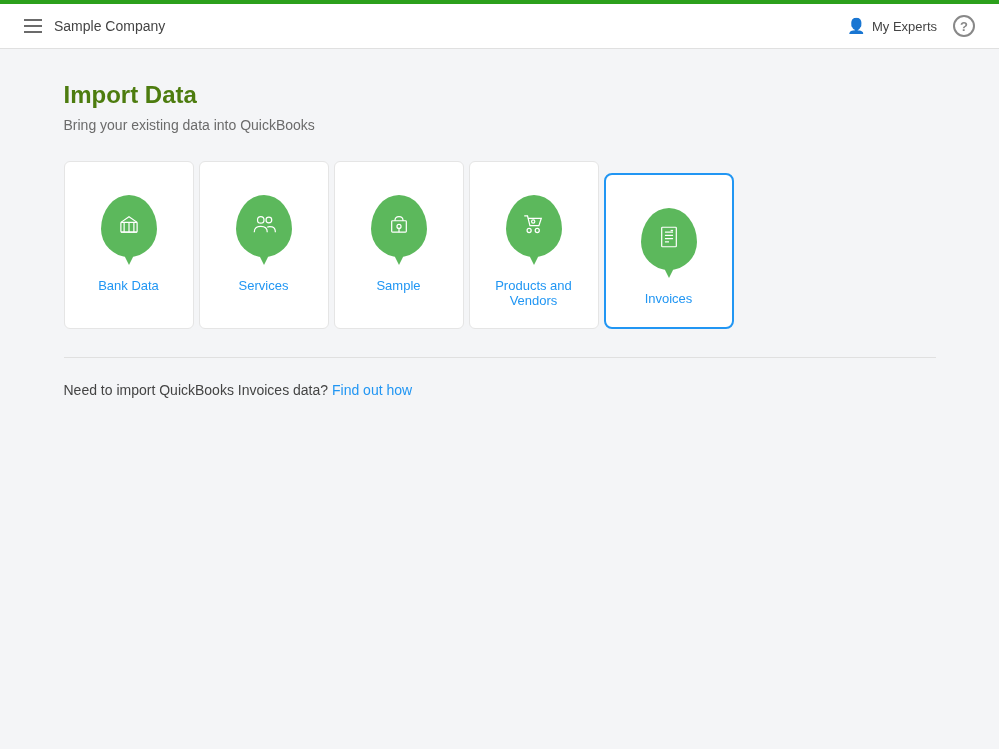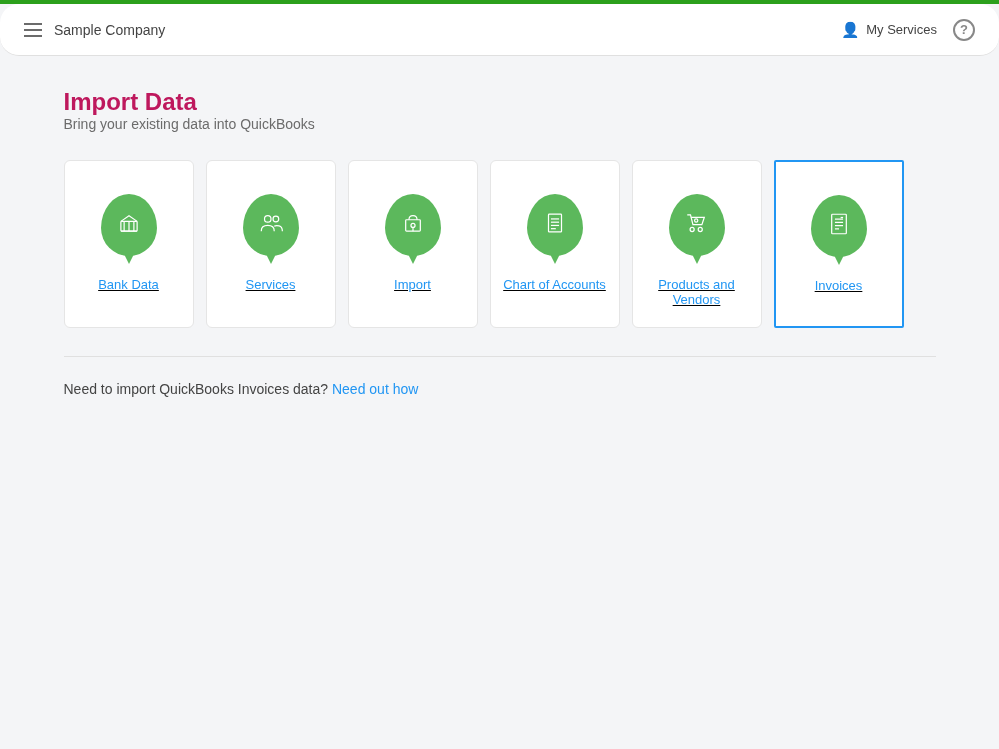--- a/index.html
+++ b/index.html
@@ -18,22 +18,21 @@
     }
 
     
     .header {
       background: #fff;
       border-bottom: 1px solid #e0e0e0;
       display: flex;
       align-items: center;
       justify-content: space-between;
       padding: 0 24px;
-      height: 52px;
-      border-radius: 19px;
+      height: 45px;
     }
     .header-left {
       display: flex;
       align-items: center;
       gap: 12px;
     }
     .hamburger-icon {
       display: flex;
       flex-direction: column;
       gap: 4px;
@@ -81,55 +80,56 @@
     
     .main-content {
       max-width: 920px;
       margin: 0 auto;
       padding: 32px 24px 24px;
     }
 
     .page-title {
       font-size: 24px;
       font-weight: 600;
-      color: #be185d;
+      color: #4d7c0f;
+      margin-bottom: 8px;
     }
 
     .page-subtitle {
       font-size: 14px;
       color: #6b6b6b;
       margin-bottom: 28px;
     }
 
     
     .cards-container {
       display: flex;
-      gap: 12px;
+      gap: 5px;
       flex-wrap: nowrap;
       margin-bottom: 0;
-      text-decoration: underline;
     }
 
     .import-card {
       background: #fff;
       border: 1px solid #e5e5e5;
       border-radius: 6px;
       width: 130px;
       min-width: 120px;
       padding: 24px 12px 20px;
       display: flex;
       flex-direction: column;
       align-items: center;
       cursor: pointer;
       transition: border-color 0.15s;
     }
 
     .import-card.selected {
       border: 2px solid #2196f3;
-      border-radius: 2px;
+      border-radius: 8px;
+      margin-top: 12px;
     }
 
     .card-icon-wrapper {
       width: 64px;
       height: 80px;
       display: flex;
       align-items: center;
       justify-content: center;
       margin-bottom: 12px;
     }
@@ -215,21 +215,21 @@
     <div class="hamburger-icon">
       <span></span>
       <span></span>
       <span></span>
     </div>
     <span class="company-name">Sample Company</span>
   </div>
   <div class="header-right">
     <button class="my-experts-btn">
       <span class="person-icon">👤</span>
-      <span>My Services</span>
+      <span>My Experts</span>
     </button>
     <div class="help-icon">
       <span>?</span>
     </div>
   </div>
 </header>
 
 <div class="main-content">
   <h1 class="page-title">Import Data</h1>
   <p class="page-subtitle">Bring your existing data into QuickBooks</p>
@@ -274,37 +274,21 @@
             <div class="balloon-body">
               <span class="balloon-icon"><svg viewBox="0 0 32 32" width="26" height="26" fill="none" stroke="white" stroke-width="1.5">
     <rect x="7" y="12" width="18" height="14" rx="1"></rect>
     <path d="M11 12 Q11 7 16 7 Q21 7 21 12"></path>
     <circle cx="16" cy="19" r="2.5"></circle>
     <line x1="16" y1="21.5" x2="16" y2="26"></line>
   </svg></span>
             </div>
           </div>
         </div>
-        <span class="card-label">Import</span>
-      </div>
-      <div class="import-card">
-        <div class="card-icon-wrapper">
-          <div class="balloon">
-            <div class="balloon-body">
-              <span class="balloon-icon"><svg viewBox="0 0 32 32" width="26" height="26" fill="none" stroke="white" stroke-width="1.5">
-    <rect x="8" y="5" width="16" height="22" rx="1"></rect>
-    <line x1="11" y1="11" x2="21" y2="11"></line>
-    <line x1="11" y1="15" x2="21" y2="15"></line>
-    <line x1="11" y1="19" x2="21" y2="19"></line>
-    <line x1="11" y1="23" x2="17" y2="23"></line>
-  </svg></span>
-            </div>
-          </div>
-        </div>
-        <span class="card-label">Chart of Accounts</span>
+        <span class="card-label">Sample</span>
       </div>
       <div class="import-card">
         <div class="card-icon-wrapper">
           <div class="balloon">
             <div class="balloon-body">
               <span class="balloon-icon"><svg viewBox="0 0 32 32" width="26" height="26" fill="none" stroke="white" stroke-width="1.5">
     <circle cx="20" cy="24" r="2.5"></circle>
     <circle cx="10" cy="24" r="2.5"></circle>
     <path d="M4 6 L8 6 L11 18 L22 18 L25 9 L8 9"></path>
     <circle cx="15" cy="13" r="2"></circle>
@@ -330,15 +314,15 @@
           </div>
         </div>
         <span class="card-label">Invoices</span>
       </div>
     </div>
 
   <hr class="section-divider">
 
   <p class="desktop-import-text">
     <span>Need to import QuickBooks Invoices data?</span>
-    <a href="#" id="find-out-link">Need out how</a>
+    <a href="#" id="find-out-link">Find out how</a>
   </p>
 </div>
 
 </body></html>

